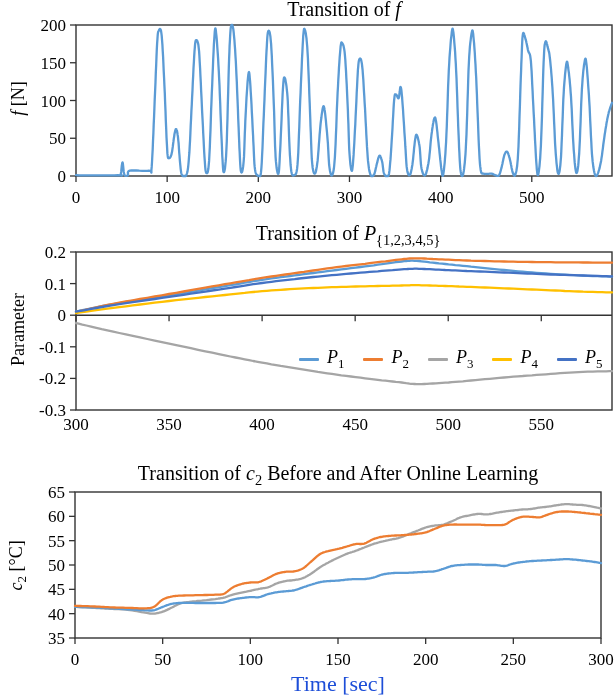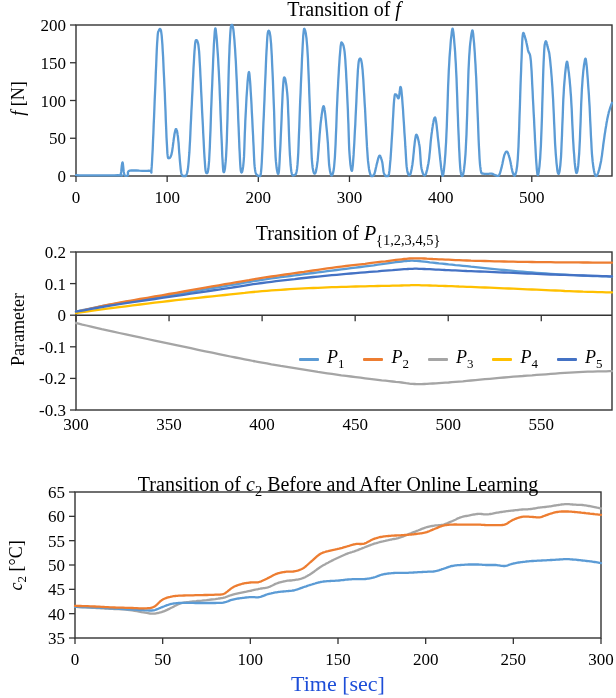--- a/index.html
+++ b/index.html
@@ -145,18 +145,18 @@
         <line x1="425.66666666666663" y1="180" x2="425.66666666666663" y2="186" stroke="#333333" stroke-width="1.3"></line>
         <text x="425.66666666666663" y="207" text-anchor="middle" class="tick-text">200</text>
         <line x1="513.3333333333334" y1="180" x2="513.3333333333334" y2="186" stroke="#333333" stroke-width="1.3"></line>
         <text x="513.3333333333334" y="207" text-anchor="middle" class="tick-text">250</text>
         <line x1="601" y1="180" x2="601" y2="186" stroke="#333333" stroke-width="1.3"></line>
         <text x="601" y="207" text-anchor="middle" class="tick-text">300</text>
         <polyline points="75.0,148.9 76.4,148.9 78.2,149.0 80.3,149.1 82.7,149.3 85.2,149.4 87.7,149.6 90.2,149.7 92.5,149.8 94.7,149.9 96.9,150.1 99.1,150.2 101.3,150.3 103.5,150.4 105.7,150.6 107.9,150.7 110.1,150.8 112.3,150.9 114.4,151.0 116.6,151.1 118.8,151.2 121.0,151.3 123.2,151.4 125.4,151.6 127.6,151.8 129.9,152.1 132.2,152.4 134.6,152.8 136.9,153.2 139.2,153.7 141.4,154.1 143.4,154.4 145.1,154.7 146.6,154.9 147.9,155.1 149.1,155.3 150.1,155.5 151.0,155.6 151.9,155.7 152.9,155.7 153.9,155.7 155.0,155.6 156.1,155.4 157.2,155.2 158.3,155.0 159.4,154.7 160.5,154.4 161.6,154.1 162.7,153.7 163.8,153.3 164.9,152.9 166.0,152.4 167.1,151.9 168.1,151.4 169.2,150.9 170.3,150.3 171.4,149.8 172.5,149.3 173.6,148.7 174.7,148.1 175.8,147.5 176.9,146.9 178.0,146.3 179.1,145.9 180.2,145.4 181.3,145.1 182.4,144.9 183.5,144.7 184.6,144.5 185.7,144.4 186.8,144.2 187.9,144.1 189.0,144.0 190.0,143.8 191.0,143.7 191.9,143.6 192.8,143.5 193.8,143.4 194.9,143.3 196.2,143.2 197.7,143.0 199.6,142.8 201.7,142.6 204.1,142.3 206.5,142.1 208.9,141.8 211.3,141.5 213.4,141.3 215.3,141.1 216.8,140.9 218.1,140.7 219.2,140.5 220.2,140.4 221.1,140.2 222.0,140.1 223.0,139.9 224.0,139.6 225.1,139.3 226.0,139.0 226.9,138.7 227.9,138.3 228.9,137.9 230.0,137.5 231.3,137.1 232.8,136.7 234.6,136.2 236.8,135.7 239.1,135.2 241.6,134.7 244.0,134.2 246.4,133.7 248.5,133.2 250.3,132.8 251.8,132.5 253.1,132.2 254.3,131.9 255.3,131.7 256.2,131.5 257.1,131.3 258.1,131.1 259.1,130.8 260.2,130.7 261.3,130.5 262.4,130.4 263.5,130.2 264.6,130.1 265.7,129.9 266.8,129.7 267.9,129.4 269.0,129.0 270.1,128.6 271.2,128.0 272.3,127.5 273.3,127.0 274.4,126.4 275.5,125.9 276.6,125.5 277.7,125.1 278.8,124.7 279.9,124.4 281.0,124.1 282.1,123.8 283.2,123.5 284.3,123.3 285.4,123.1 286.5,122.9 287.6,122.7 288.7,122.6 289.8,122.5 290.9,122.5 292.0,122.4 293.1,122.2 294.2,122.1 295.3,121.9 296.4,121.7 297.5,121.6 298.5,121.4 299.6,121.1 300.7,120.9 301.8,120.5 302.9,120.1 304.0,119.7 305.1,119.2 306.2,118.6 307.3,118.0 308.4,117.3 309.5,116.7 310.6,116.0 311.7,115.3 312.8,114.5 313.9,113.8 315.0,112.9 316.1,112.1 317.2,111.3 318.3,110.5 319.4,109.7 320.5,108.9 321.6,108.3 322.7,107.6 323.8,107.0 324.9,106.4 325.9,105.8 327.0,105.2 328.1,104.7 329.2,104.1 330.3,103.5 331.4,102.9 332.5,102.4 333.6,101.8 334.7,101.3 335.8,100.7 336.9,100.2 338.0,99.7 339.1,99.2 340.2,98.7 341.3,98.2 342.4,97.7 343.5,97.2 344.6,96.7 345.7,96.2 346.8,95.8 347.9,95.4 349.0,95.0 350.1,94.7 351.2,94.3 352.2,94.0 353.3,93.6 354.4,93.3 355.5,92.9 356.6,92.5 357.7,92.1 358.8,91.6 359.9,91.2 361.0,90.8 362.1,90.3 363.2,89.9 364.3,89.5 365.4,89.0 366.5,88.6 367.6,88.2 368.7,87.7 369.8,87.3 370.9,86.9 372.0,86.5 373.1,86.1 374.2,85.7 375.3,85.4 376.4,85.1 377.4,84.8 378.5,84.5 379.6,84.2 380.7,83.9 381.8,83.6 382.9,83.4 384.0,83.1 385.1,82.9 386.2,82.6 387.3,82.4 388.4,82.2 389.5,81.9 390.6,81.7 391.7,81.5 392.8,81.2 393.9,81.0 395.0,80.8 396.1,80.6 397.2,80.3 398.3,80.1 399.4,79.7 400.5,79.4 401.6,79.0 402.7,78.6 403.8,78.1 404.8,77.7 405.9,77.2 407.0,76.8 408.1,76.3 409.2,75.9 410.3,75.5 411.4,75.1 412.5,74.6 413.6,74.2 414.7,73.8 415.8,73.4 416.9,72.9 418.0,72.5 419.1,72.0 420.2,71.6 421.3,71.1 422.4,70.7 423.5,70.3 424.6,69.9 425.7,69.5 426.8,69.2 427.9,68.9 429.0,68.6 430.1,68.4 431.1,68.2 432.2,68.0 433.3,67.8 434.4,67.6 435.5,67.4 436.6,67.3 437.7,67.3 438.8,67.2 439.9,67.1 441.0,67.0 442.1,66.8 443.2,66.6 444.3,66.3 445.4,65.9 446.5,65.5 447.6,65.1 448.7,64.6 449.8,64.1 450.9,63.7 452.0,63.2 453.1,62.7 454.2,62.2 455.3,61.7 456.3,61.2 457.4,60.6 458.5,60.2 459.6,59.7 460.7,59.3 461.8,59.0 462.9,58.7 464.0,58.4 465.1,58.2 466.2,58.0 467.3,57.8 468.4,57.6 469.5,57.4 470.6,57.1 471.7,56.9 472.8,56.7 473.9,56.5 475.0,56.3 476.1,56.1 477.2,56.0 478.3,55.9 479.4,55.9 480.5,55.9 481.6,56.0 482.7,56.1 483.7,56.3 484.8,56.4 485.9,56.4 487.0,56.4 488.1,56.3 489.2,56.2 490.3,56.0 491.4,55.8 492.5,55.6 493.6,55.3 494.7,55.1 495.8,54.9 496.9,54.7 498.0,54.6 499.1,54.4 500.2,54.2 501.3,54.0 502.4,53.8 503.5,53.6 504.6,53.5 505.7,53.3 506.8,53.2 507.9,53.1 508.9,52.9 510.0,52.8 511.1,52.7 512.2,52.6 513.3,52.5 514.4,52.4 515.5,52.2 516.6,52.1 517.7,52.0 518.8,51.8 519.9,51.7 521.0,51.6 522.1,51.5 523.2,51.4 524.3,51.4 525.4,51.3 526.5,51.3 527.6,51.3 528.7,51.2 529.8,51.1 530.9,51.0 532.0,50.9 533.1,50.7 534.2,50.5 535.3,50.3 536.3,50.1 537.4,49.9 538.5,49.7 539.6,49.6 540.7,49.4 541.8,49.3 542.9,49.2 544.0,49.1 545.1,49.0 546.2,48.9 547.3,48.7 548.4,48.6 549.5,48.4 550.6,48.3 551.7,48.1 552.8,47.9 553.9,47.7 555.0,47.5 556.1,47.3 557.2,47.1 558.3,47.0 559.4,46.8 560.5,46.7 561.5,46.5 562.6,46.4 563.7,46.3 564.8,46.2 565.9,46.2 567.0,46.2 568.1,46.2 569.2,46.2 570.3,46.3 571.4,46.4 572.5,46.5 573.6,46.6 574.7,46.7 575.8,46.7 576.9,46.8 578.0,46.8 579.1,46.8 580.2,46.9 581.3,46.9 582.4,47.0 583.5,47.1 584.6,47.3 585.7,47.4 586.8,47.6 587.9,47.8 588.9,48.0 590.0,48.2 591.1,48.4 592.2,48.6 593.4,48.8 594.6,49.1 595.9,49.4 597.2,49.7 598.4,49.9 599.4,50.2 600.3,50.4 601.0,50.5" fill="none" stroke="#A5A5A5" stroke-width="2.3" stroke-linejoin="round" stroke-linecap="round"></polyline>
         <polyline points="75.0,148.9 76.4,148.9 78.2,148.9 80.3,149.0 82.7,149.0 85.2,149.1 87.7,149.2 90.2,149.3 92.5,149.3 94.7,149.4 96.9,149.5 99.1,149.7 101.3,149.8 103.5,149.9 105.7,150.1 107.9,150.2 110.1,150.3 112.3,150.4 114.4,150.6 116.6,150.7 118.8,150.8 121.0,150.9 123.2,151.0 125.4,151.2 127.6,151.3 129.9,151.4 132.2,151.6 134.6,151.7 136.9,151.8 139.2,152.0 141.4,152.1 143.4,152.2 145.1,152.3 146.6,152.3 147.9,152.4 149.1,152.5 150.1,152.5 151.0,152.6 151.9,152.5 152.9,152.4 153.9,152.3 155.0,152.0 156.1,151.6 157.2,151.2 158.3,150.7 159.4,150.2 160.5,149.8 161.6,149.3 162.7,148.9 163.8,148.5 164.9,148.0 166.0,147.6 167.1,147.2 168.1,146.9 169.2,146.5 170.3,146.2 171.4,145.9 172.5,145.7 173.4,145.5 174.3,145.4 175.3,145.3 176.3,145.2 177.4,145.1 178.7,145.0 180.2,145.0 182.0,144.9 184.0,144.9 186.1,144.9 188.4,144.9 190.8,144.9 193.1,144.9 195.5,145.0 197.7,145.0 200.0,145.0 202.3,145.0 204.7,145.0 207.0,145.0 209.3,145.0 211.5,145.0 213.5,145.0 215.3,145.0 216.8,144.9 218.1,144.9 219.2,144.9 220.2,144.9 221.1,144.9 222.0,144.8 223.0,144.7 224.0,144.5 225.1,144.2 226.2,143.9 227.3,143.5 228.4,143.1 229.5,142.6 230.6,142.2 231.7,141.9 232.8,141.6 233.9,141.3 235.0,141.1 236.1,140.9 237.2,140.7 238.3,140.5 239.4,140.4 240.5,140.2 241.6,140.1 242.7,139.9 243.8,139.8 244.9,139.6 246.0,139.5 247.0,139.4 248.1,139.3 249.2,139.2 250.3,139.1 251.4,139.1 252.5,139.1 253.6,139.2 254.7,139.2 255.8,139.3 256.9,139.3 258.0,139.3 259.1,139.1 260.2,138.9 261.3,138.6 262.4,138.2 263.5,137.8 264.6,137.4 265.7,136.9 266.8,136.5 267.9,136.2 269.0,135.9 270.1,135.6 271.2,135.4 272.3,135.1 273.3,134.9 274.4,134.6 275.5,134.4 276.6,134.3 277.7,134.1 278.8,133.9 279.9,133.8 281.0,133.7 282.1,133.6 283.2,133.5 284.3,133.4 285.4,133.3 286.5,133.2 287.6,133.1 288.7,133.0 289.8,132.9 290.9,132.8 292.0,132.7 293.1,132.5 294.2,132.3 295.3,132.0 296.4,131.7 297.5,131.4 298.5,131.0 299.6,130.6 300.7,130.2 301.8,129.8 302.9,129.4 304.0,129.0 305.1,128.6 306.2,128.3 307.3,127.9 308.4,127.5 309.5,127.2 310.6,126.8 311.7,126.5 312.8,126.1 313.9,125.8 315.0,125.5 316.1,125.1 317.2,124.8 318.3,124.5 319.4,124.3 320.5,124.0 321.6,123.8 322.7,123.7 323.8,123.5 324.9,123.4 325.9,123.3 327.0,123.2 328.1,123.1 329.2,123.1 330.3,123.0 331.4,122.9 332.5,122.9 333.6,122.8 334.7,122.8 335.8,122.7 336.9,122.7 338.0,122.6 339.1,122.5 340.2,122.4 341.3,122.2 342.4,122.1 343.5,122.0 344.6,121.8 345.7,121.7 346.8,121.6 347.9,121.5 349.0,121.4 350.1,121.4 351.2,121.3 352.2,121.2 353.3,121.2 354.4,121.1 355.5,121.1 356.6,121.1 357.7,121.1 358.8,121.1 359.9,121.2 361.0,121.2 362.1,121.2 363.2,121.2 364.3,121.1 365.4,121.0 366.5,120.9 367.6,120.7 368.7,120.6 369.8,120.4 370.9,120.2 372.0,119.9 373.1,119.7 374.2,119.3 375.3,119.0 376.4,118.6 377.4,118.2 378.5,117.8 379.6,117.4 380.7,117.0 381.8,116.7 382.9,116.5 384.0,116.2 385.1,116.0 386.2,115.9 387.3,115.7 388.4,115.5 389.5,115.4 390.6,115.3 391.7,115.2 392.8,115.1 393.9,115.0 395.0,114.9 396.1,114.9 397.2,114.9 398.3,114.8 399.4,114.8 400.5,114.8 401.6,114.8 402.7,114.8 403.8,114.8 404.8,114.8 405.9,114.8 407.0,114.8 408.1,114.8 409.2,114.7 410.3,114.7 411.4,114.6 412.5,114.6 413.6,114.5 414.7,114.4 415.8,114.4 416.9,114.3 418.0,114.2 419.1,114.2 420.2,114.1 421.3,114.1 422.4,114.0 423.5,113.9 424.6,113.9 425.7,113.8 426.8,113.8 427.9,113.7 429.0,113.7 430.1,113.7 431.1,113.7 432.2,113.6 433.3,113.5 434.4,113.3 435.5,113.1 436.6,112.9 437.7,112.6 438.8,112.3 439.9,111.9 441.0,111.6 442.1,111.2 443.2,110.9 444.3,110.5 445.4,110.2 446.5,109.7 447.6,109.3 448.7,108.9 449.8,108.6 450.9,108.2 452.0,108.0 453.1,107.8 454.2,107.6 455.3,107.4 456.3,107.3 457.4,107.2 458.5,107.2 459.6,107.1 460.7,107.0 461.8,106.9 462.9,106.8 464.0,106.8 465.1,106.7 466.2,106.6 467.3,106.6 468.4,106.5 469.5,106.5 470.6,106.5 471.7,106.5 472.8,106.5 473.9,106.5 475.0,106.5 476.1,106.5 477.2,106.5 478.3,106.5 479.4,106.6 480.5,106.6 481.6,106.7 482.7,106.8 483.7,106.8 484.8,106.9 485.9,107.0 487.0,107.0 488.1,107.0 489.2,107.0 490.3,107.0 491.4,107.0 492.5,107.0 493.6,106.9 494.7,107.0 495.8,107.0 496.9,107.1 498.0,107.3 499.1,107.4 500.2,107.6 501.3,107.8 502.4,107.9 503.5,108.0 504.6,108.0 505.7,107.8 506.8,107.6 507.9,107.3 508.9,106.9 510.0,106.5 511.1,106.2 512.2,105.8 513.3,105.5 514.4,105.3 515.5,105.1 516.6,104.9 517.7,104.7 518.8,104.5 519.9,104.4 521.0,104.2 522.1,104.1 523.2,103.9 524.3,103.8 525.4,103.7 526.5,103.5 527.6,103.4 528.7,103.3 529.8,103.2 530.9,103.1 532.0,103.0 533.1,103.0 534.2,102.9 535.3,102.8 536.3,102.8 537.4,102.7 538.5,102.7 539.6,102.6 540.7,102.6 541.8,102.5 542.9,102.4 544.0,102.4 545.1,102.3 546.2,102.3 547.3,102.2 548.4,102.1 549.5,102.1 550.6,102.0 551.7,102.0 552.8,101.9 553.9,101.8 555.0,101.8 556.1,101.7 557.2,101.6 558.3,101.6 559.4,101.5 560.5,101.4 561.5,101.3 562.6,101.3 563.7,101.2 564.8,101.2 565.9,101.2 567.0,101.2 568.1,101.2 569.2,101.2 570.3,101.3 571.4,101.4 572.5,101.5 573.6,101.6 574.7,101.6 575.8,101.7 576.9,101.9 578.0,102.0 579.1,102.1 580.2,102.2 581.3,102.4 582.4,102.5 583.5,102.6 584.6,102.7 585.7,102.9 586.8,103.0 587.9,103.1 588.9,103.2 590.0,103.3 591.1,103.4 592.2,103.6 593.4,103.8 594.6,104.0 595.9,104.2 597.2,104.4 598.4,104.6 599.4,104.8 600.3,104.9 601.0,105.1" fill="none" stroke="#5B9BD5" stroke-width="2.3" stroke-linejoin="round" stroke-linecap="round"></polyline>
         <polyline points="75.0,147.9 76.4,147.9 78.2,148.0 80.3,148.0 82.7,148.1 85.2,148.1 87.7,148.2 90.2,148.3 92.5,148.4 94.7,148.5 96.9,148.6 99.1,148.7 101.3,148.9 103.5,149.0 105.7,149.1 107.9,149.2 110.1,149.3 112.3,149.4 114.4,149.5 116.6,149.6 118.8,149.6 121.0,149.7 123.2,149.7 125.4,149.8 127.6,149.8 129.9,149.9 132.2,150.0 134.6,150.1 136.9,150.2 139.2,150.3 141.4,150.3 143.4,150.3 145.1,150.3 146.6,150.3 147.9,150.2 149.1,150.2 150.1,150.1 151.0,149.9 151.9,149.7 152.9,149.3 153.9,148.9 155.0,148.2 156.1,147.3 157.2,146.4 158.3,145.3 159.4,144.2 160.5,143.2 161.6,142.3 162.7,141.6 163.8,141.0 164.9,140.5 166.0,140.1 167.1,139.7 168.1,139.4 169.2,139.1 170.3,138.9 171.4,138.6 172.5,138.4 173.4,138.2 174.3,138.1 175.3,138.0 176.3,137.9 177.4,137.8 178.7,137.7 180.2,137.7 182.0,137.6 184.0,137.5 186.1,137.4 188.4,137.4 190.8,137.3 193.1,137.3 195.5,137.2 197.7,137.2 200.0,137.1 202.3,137.1 204.7,137.0 207.0,137.0 209.3,136.9 211.5,136.8 213.5,136.8 215.3,136.7 216.8,136.6 218.1,136.6 219.2,136.6 220.2,136.6 221.1,136.5 222.0,136.3 223.0,136.1 224.0,135.7 225.1,135.2 226.2,134.4 227.3,133.6 228.4,132.7 229.5,131.8 230.6,130.9 231.7,130.1 232.8,129.4 233.9,128.8 235.0,128.3 236.1,127.8 237.2,127.4 238.3,127.0 239.4,126.6 240.5,126.3 241.6,126.0 242.7,125.7 243.8,125.5 244.9,125.2 246.0,125.1 247.0,124.9 248.1,124.8 249.2,124.6 250.3,124.5 251.4,124.4 252.5,124.4 253.6,124.4 254.7,124.4 255.8,124.4 256.9,124.4 258.0,124.3 259.1,124.0 260.2,123.7 261.3,123.3 262.4,122.8 263.5,122.3 264.6,121.8 265.7,121.2 266.8,120.7 267.9,120.1 269.0,119.6 270.1,119.0 271.2,118.4 272.3,117.8 273.3,117.2 274.4,116.7 275.5,116.2 276.6,115.8 277.7,115.4 278.8,115.1 279.9,114.8 281.0,114.5 282.1,114.3 283.2,114.1 284.3,114.0 285.4,113.8 286.5,113.7 287.6,113.6 288.7,113.6 289.8,113.6 290.9,113.6 292.0,113.6 293.1,113.5 294.2,113.3 295.3,113.1 296.4,112.9 297.5,112.6 298.5,112.3 299.6,111.9 300.7,111.5 301.8,111.0 302.9,110.4 304.0,109.7 305.1,108.9 306.2,108.0 307.3,107.0 308.4,106.0 309.5,105.0 310.6,104.0 311.7,103.1 312.8,102.2 313.9,101.2 315.0,100.2 316.1,99.2 317.2,98.2 318.3,97.3 319.4,96.5 320.5,95.8 321.6,95.2 322.7,94.7 323.8,94.3 324.9,94.0 325.9,93.7 327.0,93.4 328.1,93.2 329.2,92.9 330.3,92.6 331.4,92.3 332.5,92.1 333.6,91.9 334.7,91.7 335.8,91.4 336.9,91.2 338.0,90.9 339.1,90.7 340.2,90.4 341.3,90.1 342.4,89.8 343.5,89.4 344.6,89.1 345.7,88.8 346.8,88.5 347.9,88.2 349.0,87.9 350.1,87.5 351.2,87.2 352.2,86.8 353.3,86.5 354.4,86.3 355.5,86.1 356.6,85.9 357.7,85.9 358.8,85.9 359.9,86.0 361.0,86.0 362.1,85.9 363.2,85.8 364.3,85.6 365.4,85.2 366.5,84.7 367.6,84.1 368.7,83.5 369.8,82.9 370.9,82.3 372.0,81.7 373.1,81.2 374.2,80.8 375.3,80.4 376.4,80.1 377.4,79.8 378.5,79.5 379.6,79.2 380.7,79.0 381.8,78.8 382.9,78.6 384.0,78.4 385.1,78.3 386.2,78.2 387.3,78.1 388.4,78.0 389.5,77.9 390.6,77.8 391.7,77.7 392.8,77.6 393.9,77.6 395.0,77.5 396.1,77.5 397.2,77.4 398.3,77.4 399.4,77.3 400.5,77.3 401.6,77.2 402.7,77.2 403.8,77.1 404.8,77.0 405.9,77.0 407.0,76.9 408.1,76.8 409.2,76.7 410.3,76.6 411.4,76.5 412.5,76.4 413.6,76.3 414.7,76.1 415.8,76.0 416.9,75.9 418.0,75.7 419.1,75.6 420.2,75.4 421.3,75.3 422.4,75.1 423.5,74.9 424.6,74.7 425.7,74.4 426.8,74.1 427.9,73.7 429.0,73.3 430.1,72.8 431.1,72.3 432.2,71.9 433.3,71.4 434.4,71.0 435.5,70.5 436.6,70.1 437.7,69.6 438.8,69.1 439.9,68.7 441.0,68.3 442.1,67.9 443.2,67.6 444.3,67.3 445.4,67.1 446.5,67.0 447.6,66.9 448.7,66.8 449.8,66.7 450.9,66.7 452.0,66.6 453.1,66.6 454.2,66.5 455.3,66.5 456.3,66.5 457.4,66.6 458.5,66.6 459.6,66.6 460.7,66.6 461.8,66.6 462.9,66.6 464.0,66.6 465.1,66.6 466.2,66.6 467.3,66.6 468.4,66.6 469.5,66.6 470.6,66.6 471.7,66.6 472.8,66.6 473.9,66.6 475.0,66.6 476.1,66.6 477.2,66.6 478.3,66.6 479.4,66.6 480.5,66.7 481.6,66.8 482.7,66.9 483.7,66.9 484.8,67.0 485.9,67.1 487.0,67.1 488.1,67.1 489.2,67.1 490.3,67.2 491.4,67.2 492.5,67.2 493.6,67.1 494.7,67.1 495.8,67.1 496.9,67.1 498.0,67.1 499.1,67.1 500.2,67.2 501.3,67.1 502.4,67.0 503.5,66.9 504.6,66.6 505.7,66.2 506.8,65.7 507.9,65.0 508.9,64.3 510.0,63.6 511.1,62.9 512.2,62.3 513.3,61.7 514.4,61.3 515.5,60.8 516.6,60.4 517.7,60.0 518.8,59.6 519.9,59.3 521.0,59.0 522.1,58.8 523.2,58.7 524.3,58.6 525.4,58.6 526.5,58.6 527.6,58.7 528.7,58.7 529.8,58.8 530.9,58.8 532.0,58.9 533.1,59.0 534.2,59.1 535.3,59.2 536.3,59.4 537.4,59.4 538.5,59.4 539.6,59.3 540.7,59.1 541.8,58.8 542.9,58.4 544.0,58.0 545.1,57.6 546.2,57.2 547.3,56.8 548.4,56.4 549.5,56.0 550.6,55.7 551.7,55.4 552.8,55.0 553.9,54.7 555.0,54.4 556.1,54.2 557.2,54.0 558.3,53.8 559.4,53.7 560.5,53.6 561.5,53.5 562.6,53.5 563.7,53.5 564.8,53.5 565.9,53.5 567.0,53.5 568.1,53.5 569.2,53.6 570.3,53.6 571.4,53.7 572.5,53.8 573.6,53.9 574.7,54.0 575.8,54.1 576.9,54.2 578.0,54.3 579.1,54.4 580.2,54.5 581.3,54.7 582.4,54.8 583.5,54.9 584.6,55.0 585.7,55.2 586.8,55.3 587.9,55.4 588.9,55.5 590.0,55.7 591.1,55.8 592.2,55.9 593.4,56.0 594.6,56.2 595.9,56.3 597.2,56.4 598.4,56.6 599.4,56.7 600.3,56.8 601.0,56.9" fill="none" stroke="#ED7D31" stroke-width="2.3" stroke-linejoin="round" stroke-linecap="round"></polyline>
       </svg>
-    <div class="title" style="left:338px;top:15px;"><span>Transition of </span><span class="i">c</span><span class="sub">2</span><span> Before and After Online Learning</span></div>
+    <div class="title" style="left:338px;top:4px;"><span>Transition of </span><span class="i">c</span><span class="sub">2</span><span> Before and After Online Learning</span></div>
     <div class="ylabel" style="left: -92px; top: 95px;"><span class="i">c</span><span class="sub">2</span><span> [°C]</span></div>
     <div class="xlabel" style="left:338px;top:213px;">Time [sec]</div>
   </section>
 
 </div>
 
 </body></html>

